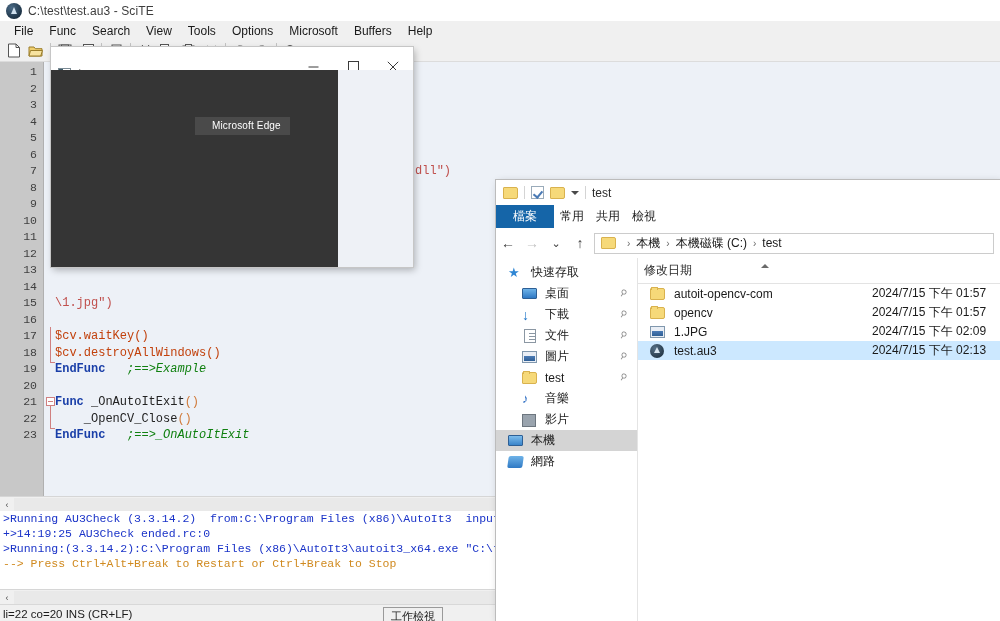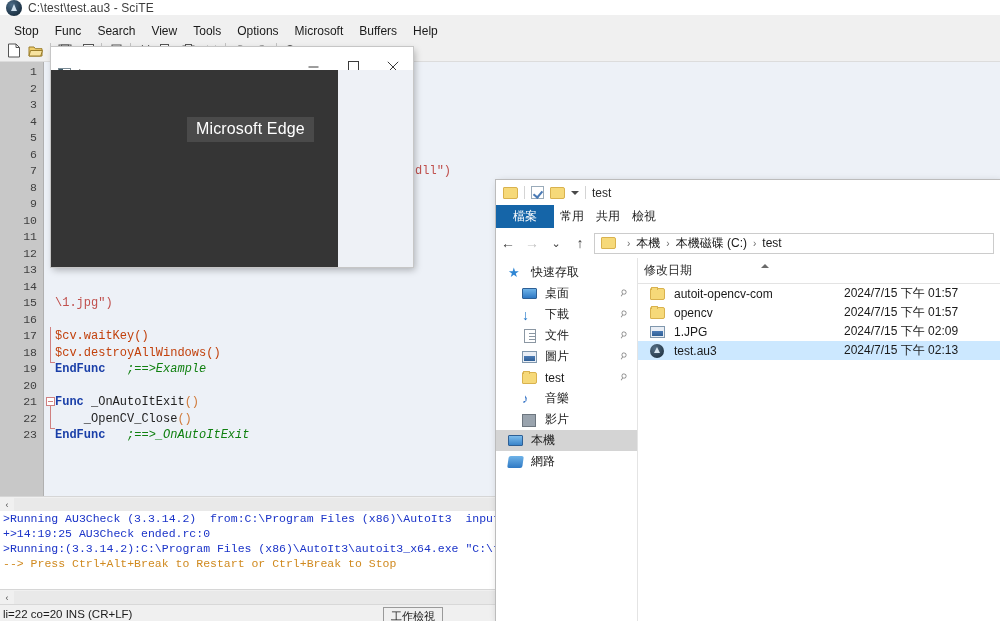--- a/index.html
+++ b/index.html
@@ -10,21 +10,21 @@
     font-family: "Liberation Sans", sans-serif;
   }
   #root { position: relative; width: 1000px; height: 621px; }
 
   
   .scite {
     position: absolute; left: 0; top: 0; width: 1000px; height: 621px;
     background: #f0f0f0;
   }
   .scite-titlebar {
-    position: absolute; left: 0; top: 0; width: 1000px; height: 15px;
+    position: absolute; left: 0; top: 0; width: 1000px; height: 21px;
     background: #ffffff;
     display: flex; align-items: center;
   }
   .scite-appicon {
     width: 16px; height: 16px; margin-left: 6px; margin-right: 6px;
     border-radius: 50%;
     background: radial-gradient(circle at 35% 30%, #4a6a86 0%, #1d3346 70%, #12202c 100%);
     position: relative; flex: none;
   }
   .scite-appicon::after {
@@ -170,23 +170,23 @@
   .wbtn svg { display:block; }
   .imgwin-canvas {
     position: absolute; left: 0; top: 23px; width: 287px; height: 197px;
     background: #353535;
   }
   .imgwin-right {
     position: absolute; left: 287px; top: 23px; width: 75px; height: 197px;
     background: #eef1f6;
   }
   .edge-tooltip {
-    position: absolute; left: 136px; top: 70px;
+    position: absolute; left: 144px; top: 70px;
     background: #4a4a4a; color: #ffffff;
-    font-size: 16px; padding: 3px 9px 4px 9px;
+    font-size: 10px; padding: 3px 9px 4px 17px;
     letter-spacing: .15px;
   }
 
   
   .explorer {
     position: absolute; left: 496px; top: 180px; width: 504px; height: 441px;
     background: #ffffff;
     box-shadow: 0 0 0 1px #bcbcbc, 2px 2px 8px rgba(0,0,0,.22);
     overflow: hidden;
   }
@@ -276,21 +276,21 @@
     position: relative;
   }
   .col-name { width: 200px; font-size: 12px; color: #2b2b2b; padding-left: 12px; box-sizing: border-box; }
   .col-date { font-size: 12px; color: #2b2b2b; padding-left: 6px; }
   .sort-caret {
     position: absolute; left: 123px; top: 6px;
     width: 0; height: 0; border-left: 4px solid transparent; border-right: 4px solid transparent;
     border-bottom: 4px solid #6a6a6a;
   }
   .frow {
-    height: 19px; display: flex; align-items: center; font-size: 12px; color: #1a1a1a;
+    height: 19px; display: flex; align-items: center; font-size: 12px; color: #1a1a1a; gap: 28px;
   }
   .frow.selected { background: #cce8ff; }
   .frow-name { width: 200px; display: flex; align-items: center; padding-left: 12px; box-sizing: border-box; }
   .frow-date { padding-left: 6px; white-space: nowrap; }
   .f-ic { width: 16px; height: 16px; margin-right: 8px; flex: none; position: relative; }
 
   
   .ic-folder {
     background: #f6d979; border: 1px solid #d9b24e; box-sizing: border-box;
     width: 15px; height: 12px; margin-top: 2px; border-radius: 1px 2px 2px 1px;
@@ -355,21 +355,21 @@
 <div id="root">
 
   <div class="scite">
 
     <div class="scite-titlebar">
       <div class="scite-appicon"></div>
       <div class="scite-title">C:\test\test.au3 - SciTE</div>
     </div>
 
     <div class="scite-menubar">
-      <div class="menu-item">Stop</div>
+      <div class="menu-item">File</div>
       <div class="menu-item">Func</div>
       <div class="menu-item">Search</div>
       <div class="menu-item">View</div>
       <div class="menu-item">Tools</div>
       <div class="menu-item">Options</div>
       <div class="menu-item">Microsoft</div>
       <div class="menu-item">Buffers</div>
       <div class="menu-item">Help</div>
     </div>
 

